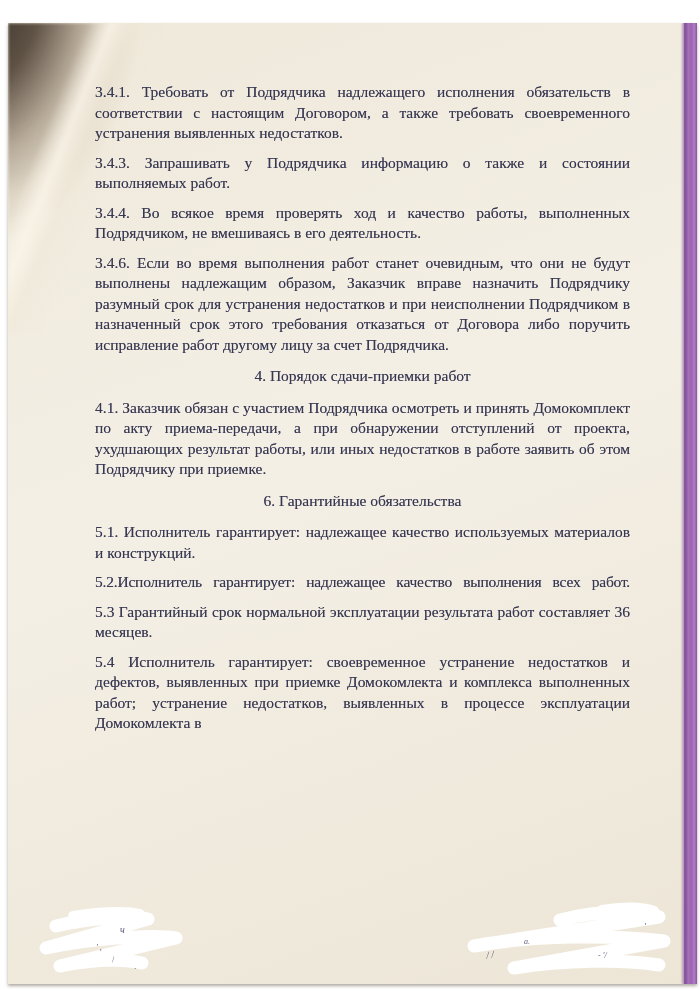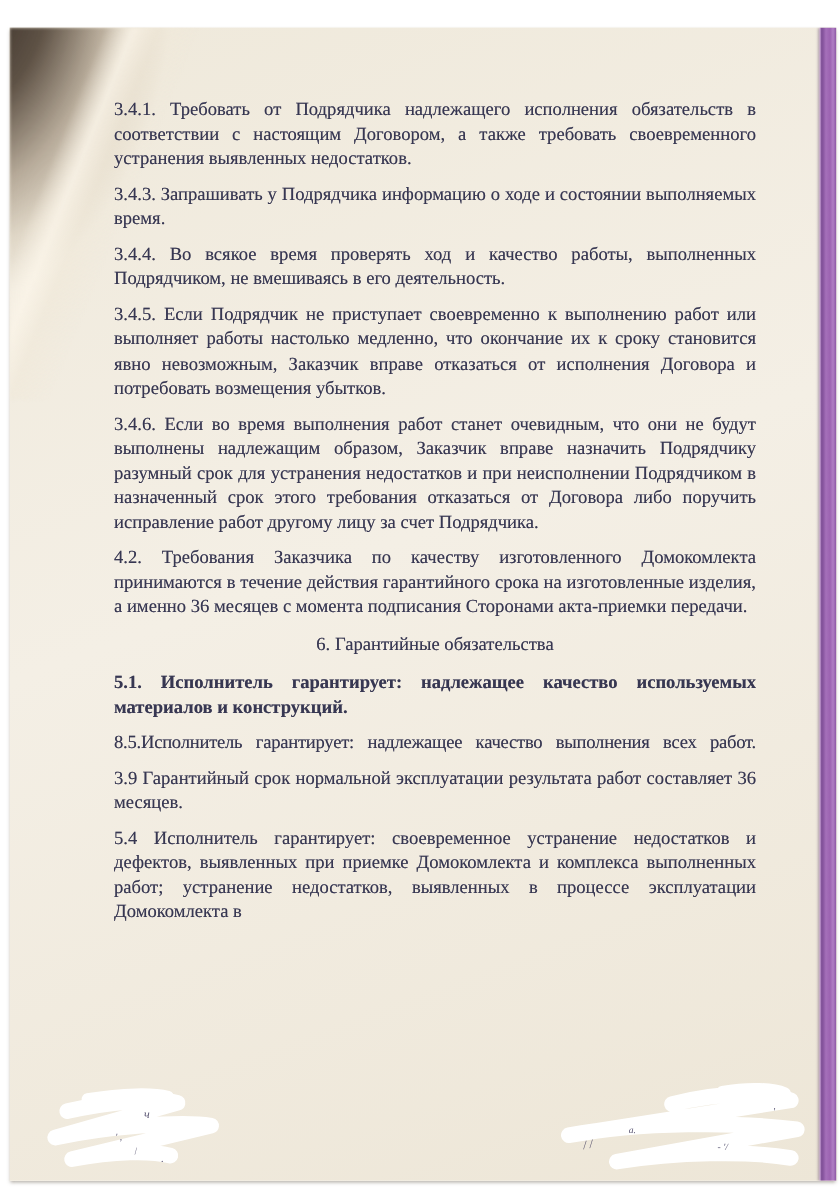--- a/index.html
+++ b/index.html
@@ -31,21 +31,21 @@
     padding:59px 67px 0 87px;box-sizing:border-box;
     color:#373752;font-size:15.5px;line-height:20.5px;
     text-shadow:0 0 .5px rgba(55,55,82,.55);
   }
   .text-block p{
     margin:0 0 9px 0;text-align:justify;hyphens:none;
   }
   .text-block .heading{
     margin:11px 0 11px 0;text-align:center;font-size:15.5px;font-weight:normal;
   }
-  .text-block .gap-before{font-weight:bold;}
+  .text-block .gap-before{}
   .justify-last{text-align-last:justify;letter-spacing:-.2px;}
   .scribble{position:absolute;pointer-events:none;}
   .scribble-left{left:18px;top:906px;}
   .scribble-right{left:452px;top:900px;}
   .pen-mark{
     position:absolute;color:#3f3a5c;font-style:italic;opacity:.85;
     font-family:"Liberation Serif",serif;white-space:pre;
   }
   .pm1{left:120px;top:924px;font-size:10px;}
   .pm2{left:96px;top:943px;font-size:8px;}
@@ -60,29 +60,29 @@
 <body>
 
 <div class="stage">
   <div class="paper">
 
     <div class="corner-curl"></div>
     <div class="edge-strip"></div>
 
     <div class="text-block">
       <p>3.4.1. Требовать от Подрядчика надлежащего исполнения обязательств в соответствии с настоящим Договором, а также требовать своевременного устранения выявленных недостатков.</p>
-      <p>3.4.3. Запрашивать у Подрядчика информацию о ходе и состоянии выполняемых время.</p>
+      <p>3.4.3. Запрашивать у Подрядчика информацию о также и состоянии выполняемых работ.</p>
       <p>3.4.4. Во всякое время проверять ход и качество работы, выполненных Подрядчиком, не вмешиваясь в его деятельность.</p>
-      <p>3.4.5. Если Подрядчик не приступает своевременно к выполнению работ или выполняет работы настолько медленно, что окончание их к сроку становится явно невозможным, Заказчик вправе отказаться от исполнения Договора и потребовать возмещения убытков.</p>
       <p>3.4.6. Если во время выполнения работ станет очевидным, что они не будут выполнены надлежащим образом, Заказчик вправе назначить Подрядчику разумный срок для устранения недостатков и при неисполнении Подрядчиком в назначенный срок этого требования отказаться от Договора либо поручить исправление работ другому лицу за счет Подрядчика.</p>
-      <p>4.2. Требования Заказчика по качеству изготовленного Домокомлекта принимаются в течение действия гарантийного срока на изготовленные изделия, а именно 36 месяцев с момента подписания Сторонами акта-приемки передачи.</p>
+      <div class="heading">4. Порядок сдачи-приемки работ</div>
+      <p>4.1. Заказчик обязан с участием Подрядчика осмотреть и принять Домокомплект по акту приема-передачи, а при обнаружении отступлений от проекта, ухудшающих результат работы, или иных недостатков в работе заявить об этом Подрядчику при приемке.</p>
       <div class="heading">6. Гарантийные обязательства</div>
       <p class="gap-before">5.1. Исполнитель гарантирует: надлежащее качество используемых материалов и конструкций.</p>
-      <p class="justify-last">8.5.Исполнитель гарантирует: надлежащее качество выполнения всех работ.</p>
-      <p>3.9 Гарантийный срок нормальной эксплуатации результата работ составляет 36 месяцев.</p>
+      <p class="justify-last">5.2.Исполнитель гарантирует: надлежащее качество выполнения всех работ.</p>
+      <p>5.3 Гарантийный срок нормальной эксплуатации результата работ составляет 36 месяцев.</p>
       <p>5.4 Исполнитель гарантирует: своевременное устранение недостатков и дефектов, выявленных при приемке Домокомлекта и комплекса выполненных работ; устранение недостатков, выявленных в процессе эксплуатации Домокомлекта в</p>
     </div>
   </div>
 
   <svg class="scribble scribble-left" width="180" height="72" viewBox="0 0 180 72">
     <path d="M 38,20 C 72,12 112,9 130,13 L 28,42 C 70,33 132,28 158,32 L 42,60 C 78,53 108,53 124,57" fill="none" stroke-width="13" stroke-linecap="round" stroke-linejoin="round" stroke="#ffffff"></path>
     <path d="M 55,10 C 85,5 110,5 122,8" fill="none" stroke-width="10" stroke-linecap="round" stroke="#ffffff"></path>
   </svg>
 
   <svg class="scribble scribble-right" width="222" height="80" viewBox="0 0 222 80">

